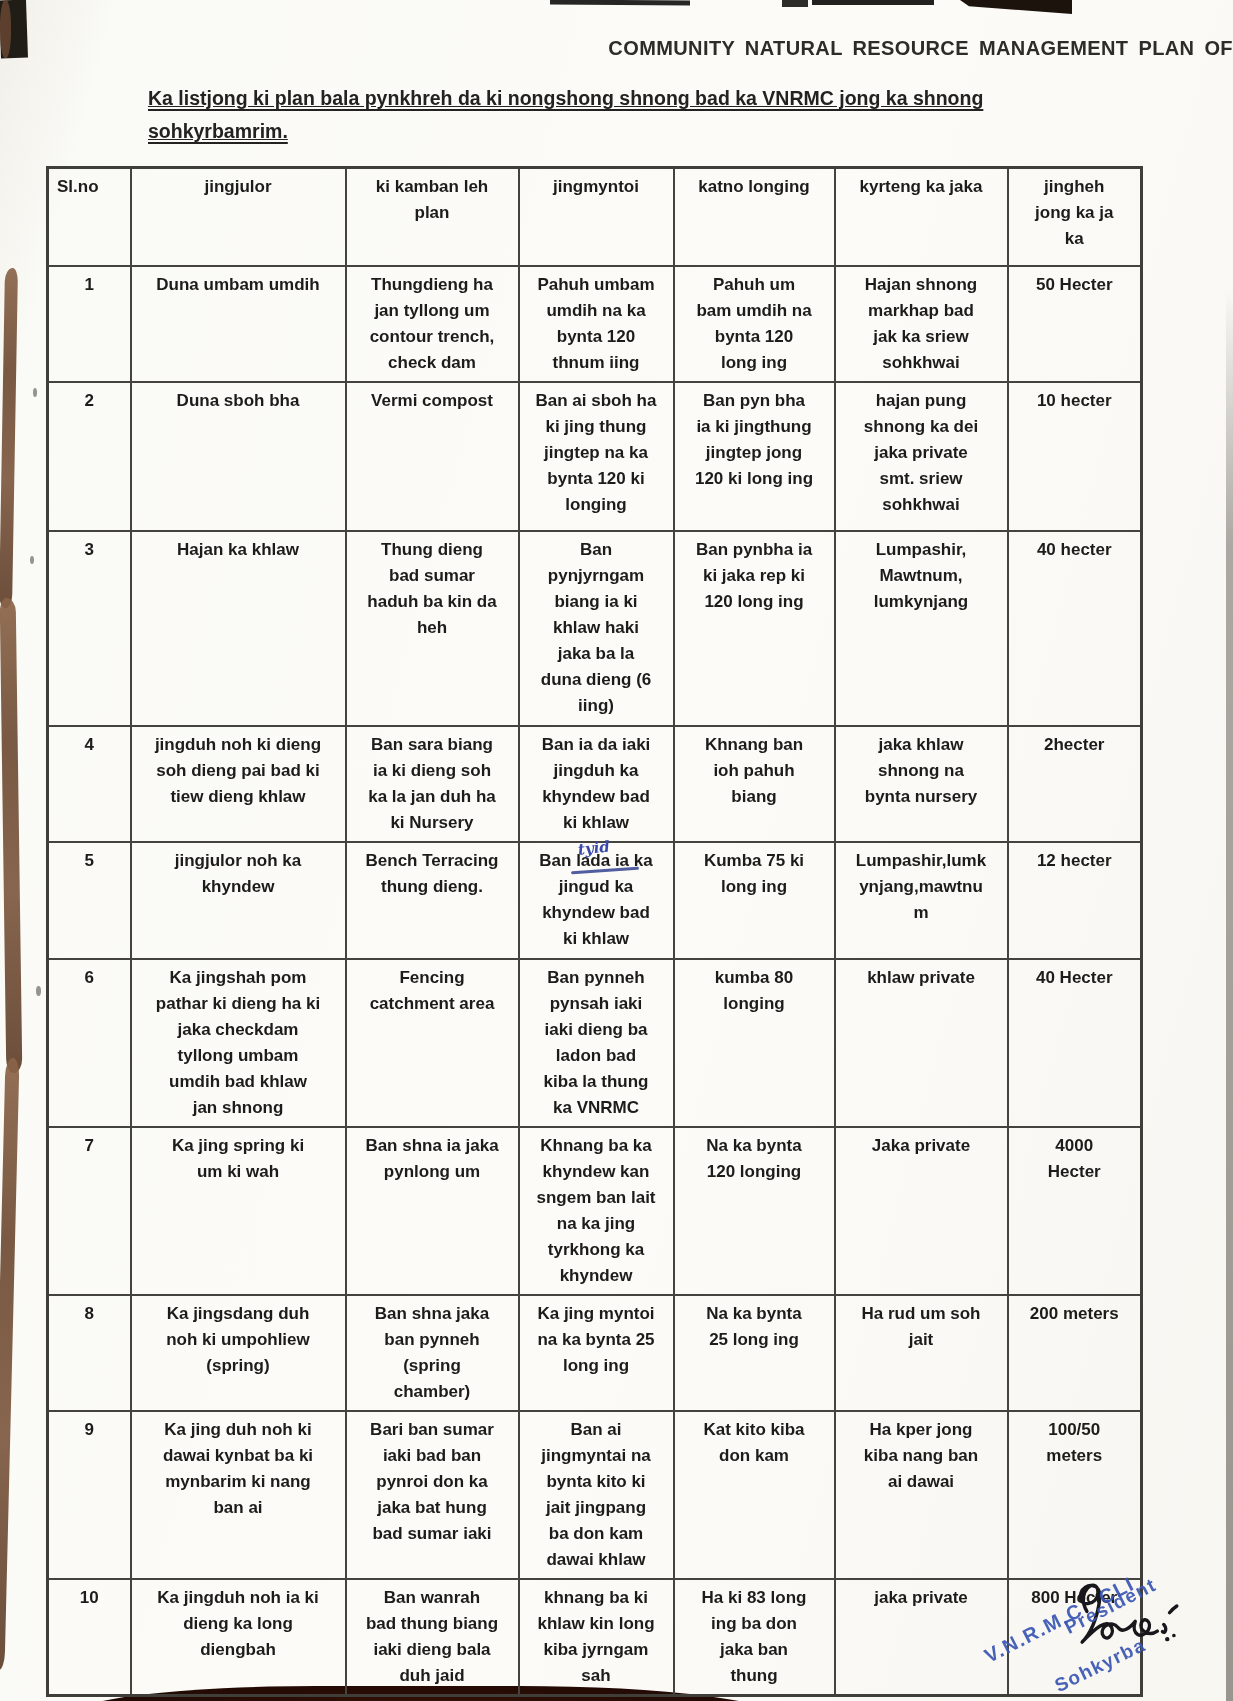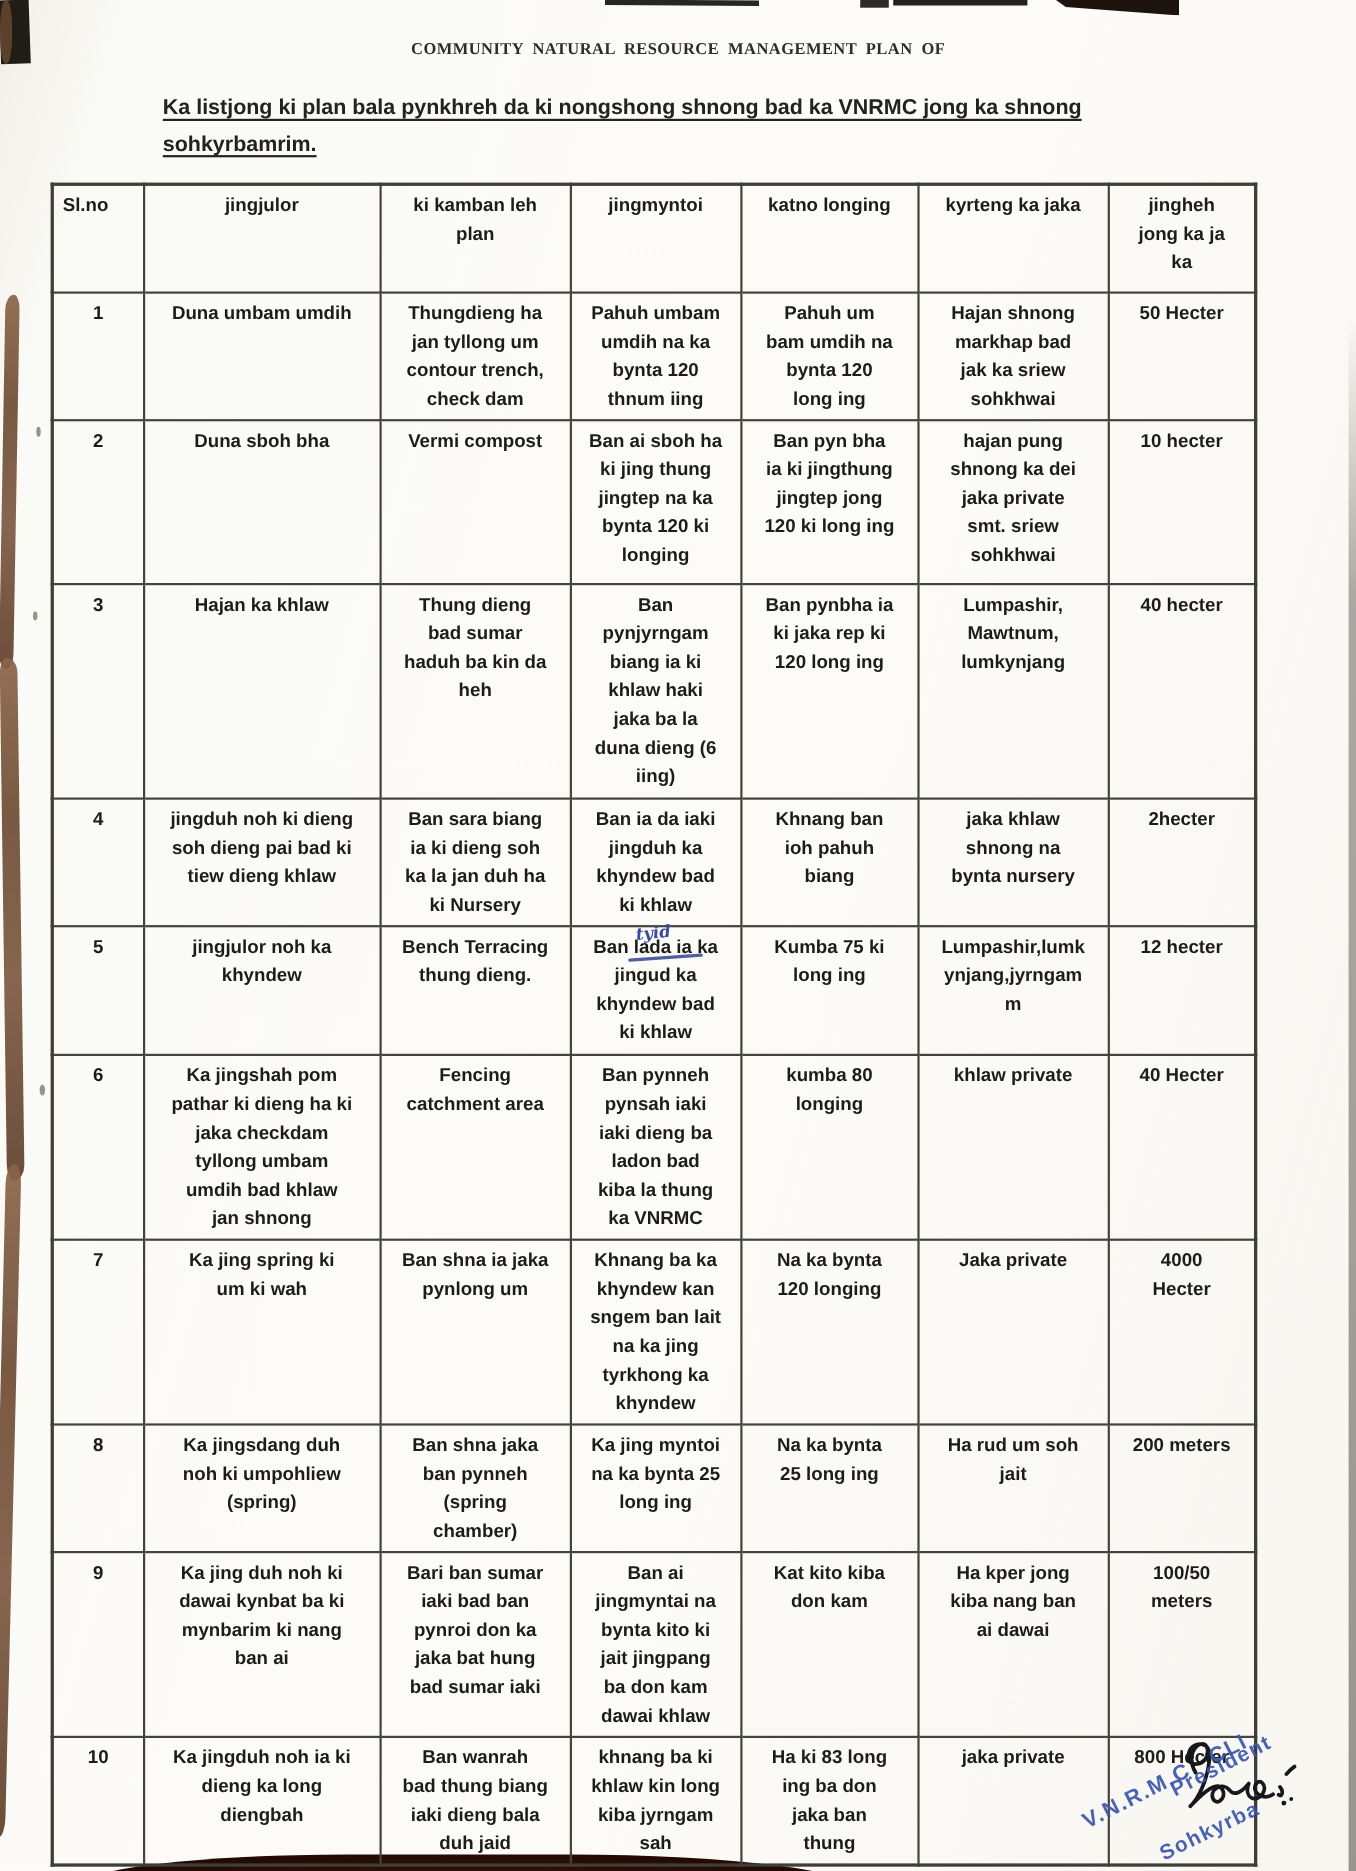--- a/index.html
+++ b/index.html
@@ -29,25 +29,25 @@
     border-radius:48% 52% 0 0/120% 140% 0 0;}
   .redge{left:1226px;top:290px;width:7px;height:1411px;
     background:linear-gradient(180deg,rgba(150,146,140,0),rgba(138,134,128,.7) 18%,rgba(128,124,118,.8));}
   .speck{background:#6b6860;border-radius:50%;opacity:.7;}
   .sp1{left:33px;top:388px;width:4px;height:9px;}
   .sp2{left:30px;top:556px;width:4px;height:8px;}
   .sp3{left:36px;top:986px;width:5px;height:10px;}
   
   .doc-title{
     position:absolute;left:0;top:37px;width:100%;
-    text-align:center;font-size:15px;font-weight:600;
-    letter-spacing:.4px;word-spacing:4px;color:#2e2c28;font-family:Liberation Serif, serif;
+    text-align:right;font-size:20px;font-weight:600;
+    letter-spacing:.4px;word-spacing:4px;color:#2e2c28;
   }
   .doc-subtitle{position:absolute;left:148px;top:82px;width:940px;
-    font-size:19.5px;font-weight:700;color:#242220;line-height:33px;}
+    font-size:19.5px;font-weight:700;color:#242220;line-height:33px;text-decoration:underline;}
   .sub-line{text-decoration:underline;text-decoration-thickness:2px;text-underline-offset:4px;}
   
   table.plan{
     position:absolute;left:46px;top:166px;width:1094px;
     border-collapse:collapse;table-layout:fixed;
     border:3px solid #403e39;
     padding-left:20px;
   }
   table.plan th,table.plan td{
     border:2px solid #45433d;
@@ -230,21 +230,21 @@
 khyndew</td>
           <td>Bench Terracing
 thung dieng.</td>
           <td>Ban lada ia ka
 jingud ka
 khyndew bad
 ki khlaw</td>
           <td>Kumba 75 ki
 long ing</td>
           <td>Lumpashir,lumk
-ynjang,jyrngam
+ynjang,mawtnu
 m</td>
           <td>12 hecter</td>
         </tr>
         <tr>
           <td>6</td>
           <td>Ka jingshah pom
 pathar ki dieng ha ki
 jaka checkdam
 tyllong umbam
 umdih bad khlaw

